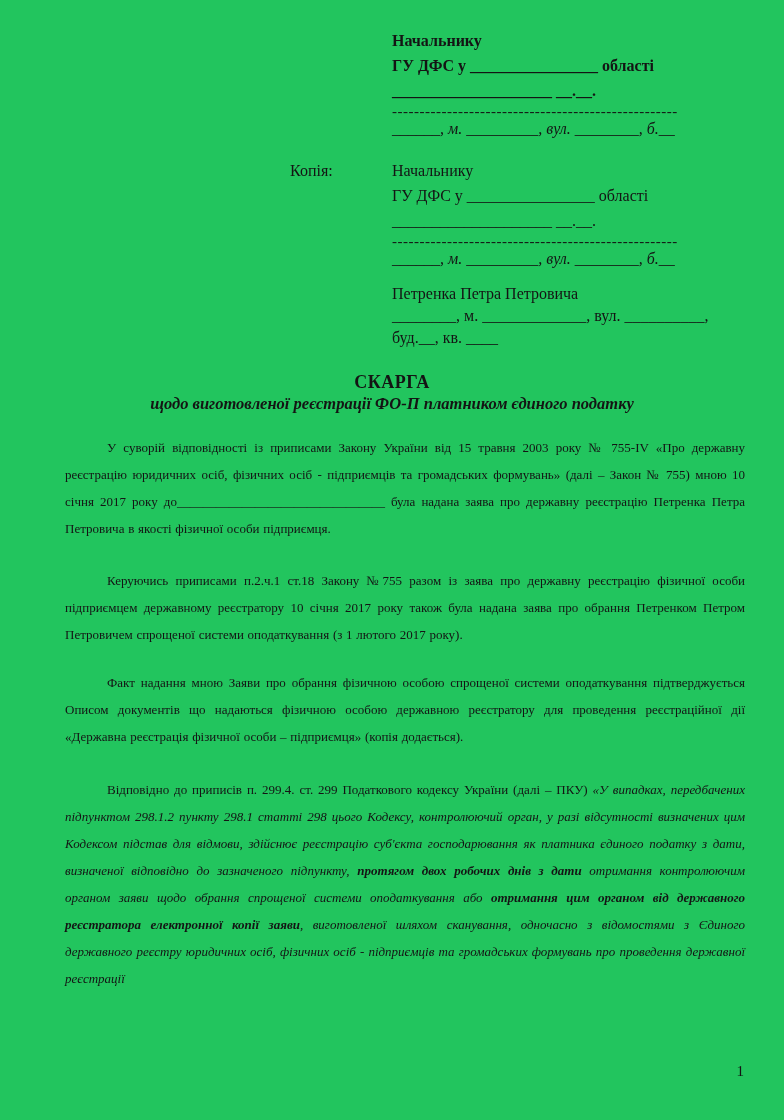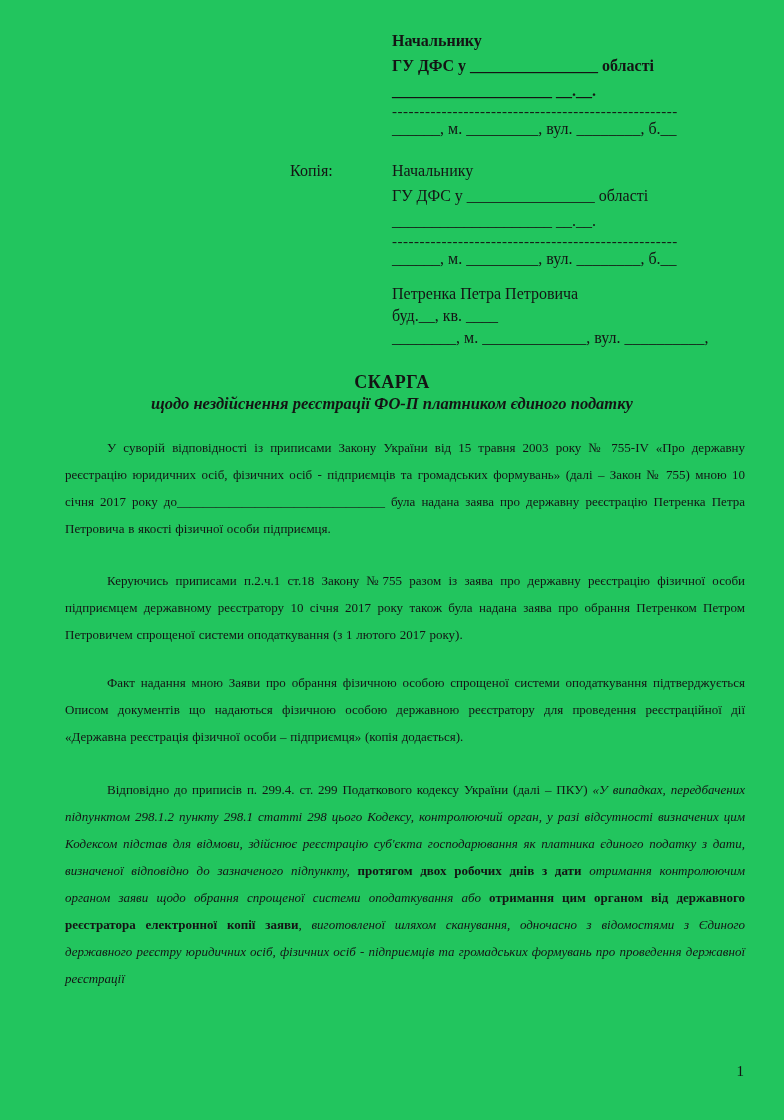--- a/index.html
+++ b/index.html
@@ -20,21 +20,21 @@
   }
   
   .addr-col {
     margin-left: 392px;
     width: 360px;
   }
   .addr-line        { line-height: 25px; white-space: nowrap; }
   .addr-line.bold   { font-weight: bold; }
   .addr-divider     { line-height: 16px; font-size: 15px; white-space: nowrap;
                       overflow: hidden; width: 285px; letter-spacing: .5px; }
-  .addr-line.ital   { line-height: 20px; white-space: nowrap; }
+  .addr-line.ital   { line-height: 20px; font-style: italic; white-space: nowrap; }
 
   .block-primary { margin-top: 28px; }
 
   .copy-wrap { position: relative; margin-top: 19px; }
   .copy-label {
     position: absolute;
     left: 290px;
     top: 0;
     line-height: 25px;
   }
@@ -65,21 +65,21 @@
     text-indent: 42px;
     font-size: 13px;
     line-height: 27px;
     word-spacing: .5px;
   }
   .para.p1 { margin-top: 19px; }
   .para.p2 { margin-top: 25px; }
   .para.p3 { margin-top: 21px; }
   .para.p4 { margin-top: 26px; }
   .seg-italic       { font-style: italic; }
-  .seg-bold-italic  { font-weight: bold; }
+  .seg-bold-italic  { font-style: italic; font-weight: bold; }
 
   
   .page-number {
     position: absolute;
     right: 40px;
     top: 1062px;
     font-size: 15px;
     line-height: 18px;
   }
 </style>
@@ -102,27 +102,27 @@
       <div class="addr-line">Начальнику</div>
       <div class="addr-line">ГУ ДФС у ________________ області</div>
       <div class="addr-line">____________________ __.__.</div>
       <div class="addr-divider">------------------------------------------------------------</div>
       <div class="addr-line ital">______, м. _________, вул. ________, б.__</div>
     </div>
   </div>
 
   <div class="addr-col block-complainant">
     <div class="addr-line">Петренка Петра Петровича</div>
+    <div class="addr-line">________, м. _____________, вул. __________,</div>
     <div class="addr-line">буд.__, кв. ____</div>
-    <div class="addr-line">________, м. _____________, вул. __________,</div>
   </div>
 
   <div class="title-block">
     <div class="doc-title">СКАРГА</div>
-    <div class="doc-subtitle">щодо нездійснення реєстрації ФО-П платником єдиного податку</div>
+    <div class="doc-subtitle">щодо виготовленої реєстрації ФО-П платником єдиного податку</div>
   </div>
 
   <div class="body-text">
     <p class="para p1">У суворій відповідності із приписами Закону України від 15 травня 2003 року № 755-IV  «Про державну реєстрацію юридичних осіб, фізичних осіб - підприємців та громадських формувань» (далі – Закон № 755) мною 10 січня 2017 року до________________________________ була надана заява про державну реєстрацію Петренка Петра Петровича в якості фізичної особи підприємця.</p>
     <p class="para p2">Керуючись приписами п.2.ч.1 ст.18 Закону №755 разом із заява про державну реєстрацію фізичної особи підприємцем державному реєстратору 10 січня 2017 року також була надана заява про обрання Петренком Петром Петровичем спрощеної системи оподаткування (з 1 лютого 2017 року).</p>
     <p class="para p3">Факт надання мною Заяви про обрання фізичною особою спрощеної системи оподаткування підтверджується Описом документів що надаються фізичною особою державною реєстратору для проведення реєстраційної дії «Державна реєстрація фізичної особи – підприємця» (копія додається).</p>
     <p class="para p4"><span>Відповідно до приписів п. 299.4. ст. 299 Податкового кодексу України (далі – ПКУ) </span><span class="seg-italic">«У випадках, передбачених підпунктом 298.1.2 пункту 298.1 статті 298 цього Кодексу, контролюючий орган, у разі відсутності визначених цим Кодексом підстав для відмови, здійснює реєстрацію суб'єкта господарювання як платника єдиного податку з дати, визначеної відповідно до зазначеного підпункту, </span><span class="seg-bold-italic">протягом двох робочих днів з дати </span><span class="seg-italic">отримання контролюючим органом заяви щодо обрання спрощеної системи оподаткування або </span><span class="seg-bold-italic">отримання цим органом від державного реєстратора електронної копії заяви</span><span class="seg-italic">, виготовленої шляхом сканування, одночасно з відомостями з Єдиного державного реєстру юридичних осіб, фізичних осіб - підприємців та громадських формувань про проведення державної реєстрації</span></p>
   </div>
 
   <div class="page-number">1</div>

